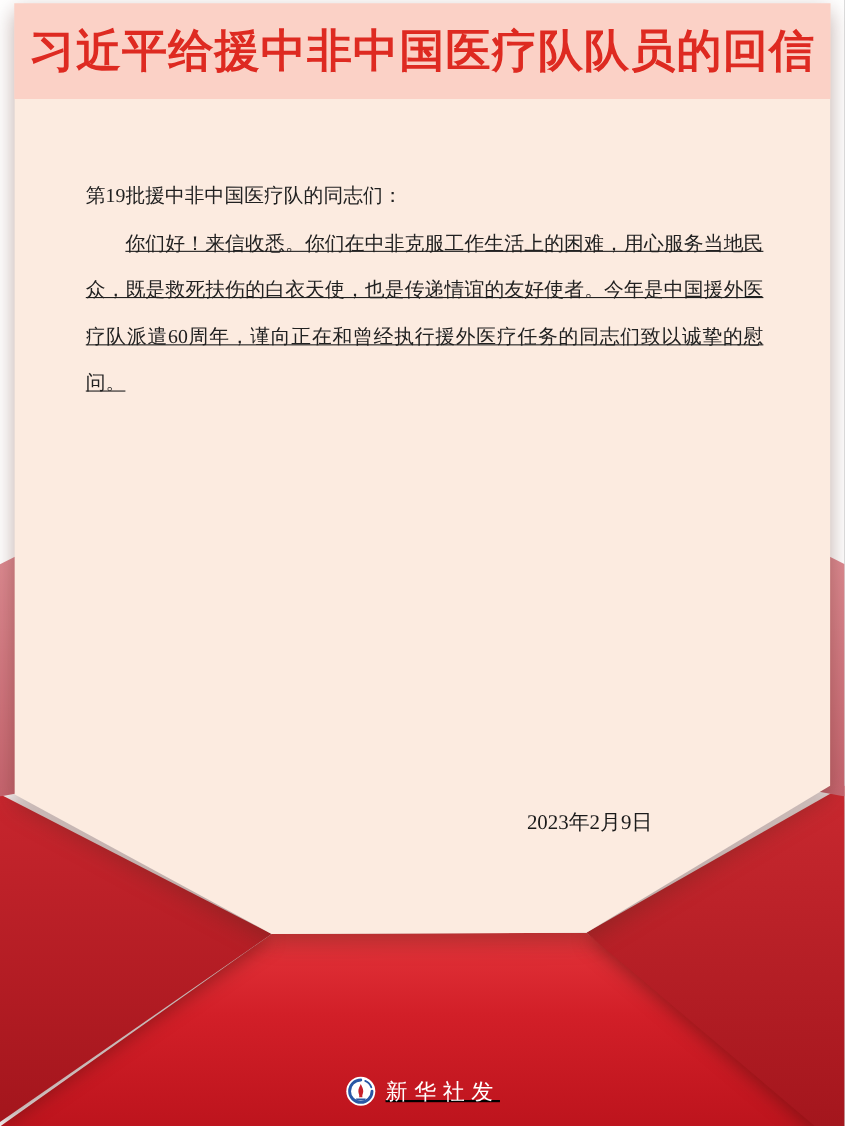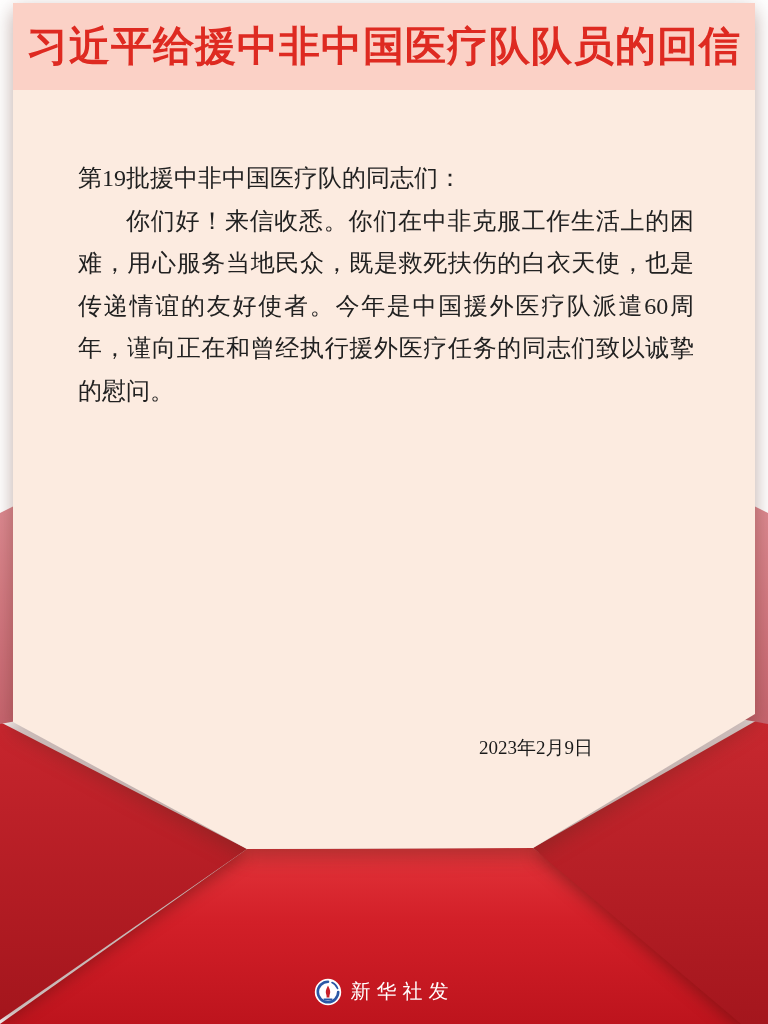--- a/index.html
+++ b/index.html
@@ -71,38 +71,38 @@
   }
   .banner-title{
     color:var(--title-red,#de2a21);
     font-size:41px;font-weight:bold;letter-spacing:1px;white-space:nowrap;
   }
 
   
   .letter-body{
     position:absolute;left:78px;top:157px;width:616px;z-index:7;
     color:var(--text-dark,#212121);
-    font-size:24px;line-height:42.5px;text-align:justify;
+    font-size:18px;line-height:42.5px;text-align:justify;
   }
   .salutation{text-indent:0;margin:0;}
-  .para{text-indent:2em;margin:0;}
+  .para{text-indent:2em;margin:0;text-decoration:underline;}
   .signature{
     position:absolute;left:411px;top:660px;width:240px;z-index:7;
     color:#1b1b1b;font-size:47px;text-align:center;letter-spacing:9px;
     font-weight:600;white-space:nowrap;
   }
   .date{
     position:absolute;left:436px;top:735px;width:200px;z-index:7;
     color:#1b1b1b;font-size:19px;text-align:center;white-space:nowrap;
   }
 
   
   .footer{
     position:absolute;left:0;top:978px;width:768px;z-index:8;
-    display:flex;align-items:flex-start;justify-content:center;gap:9px;
+    display:flex;align-items:center;justify-content:center;gap:9px;text-decoration:underline;
   }
   .credit-text{
     color:var(--credit-white,#fff);font-size:20px;letter-spacing:6px;white-space:nowrap;
   }
   .logo{width:28px;height:28px;display:block;}
 </style>
 </head>
 <body>
 
 <div class="page">

